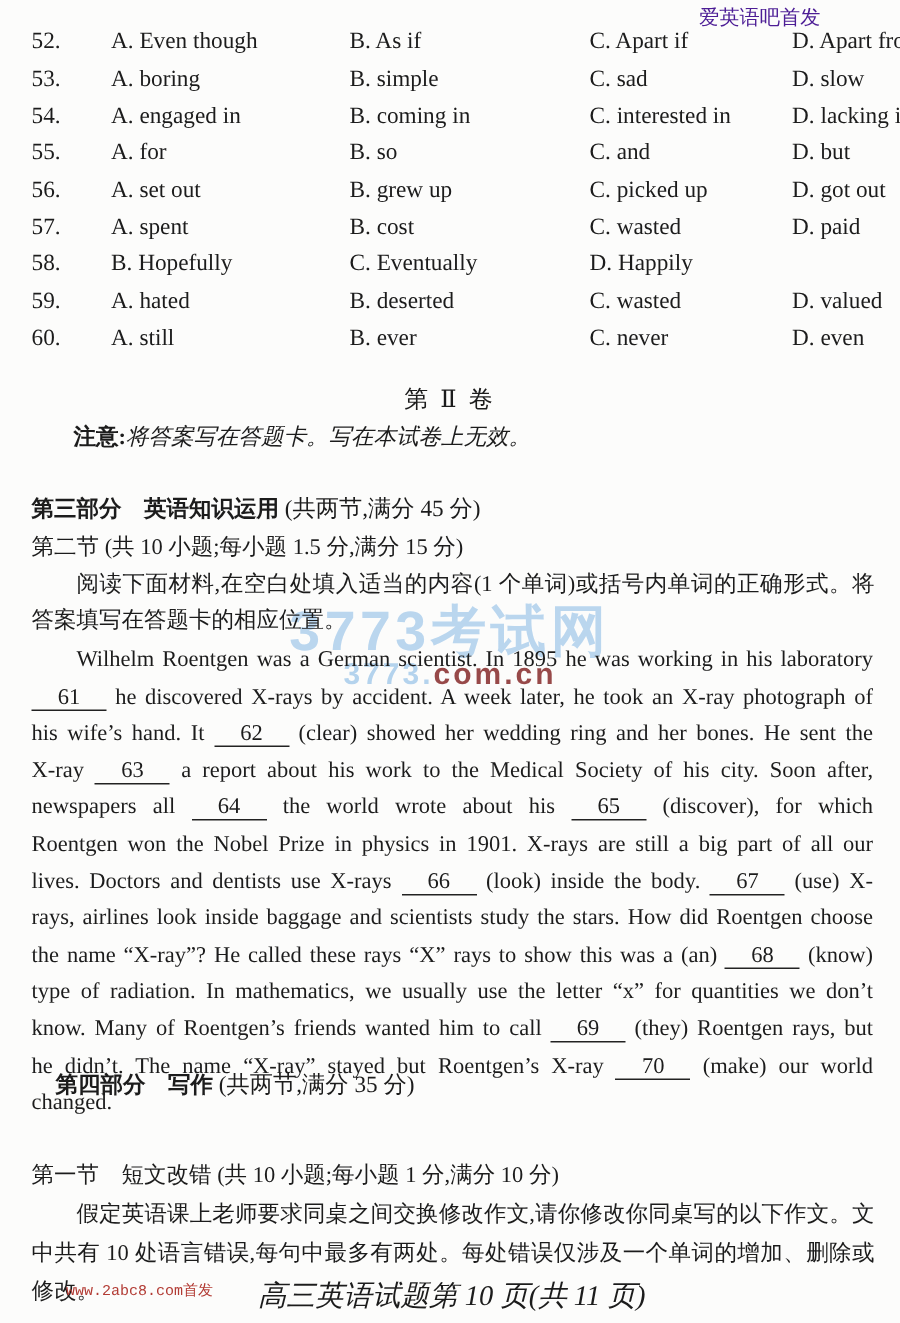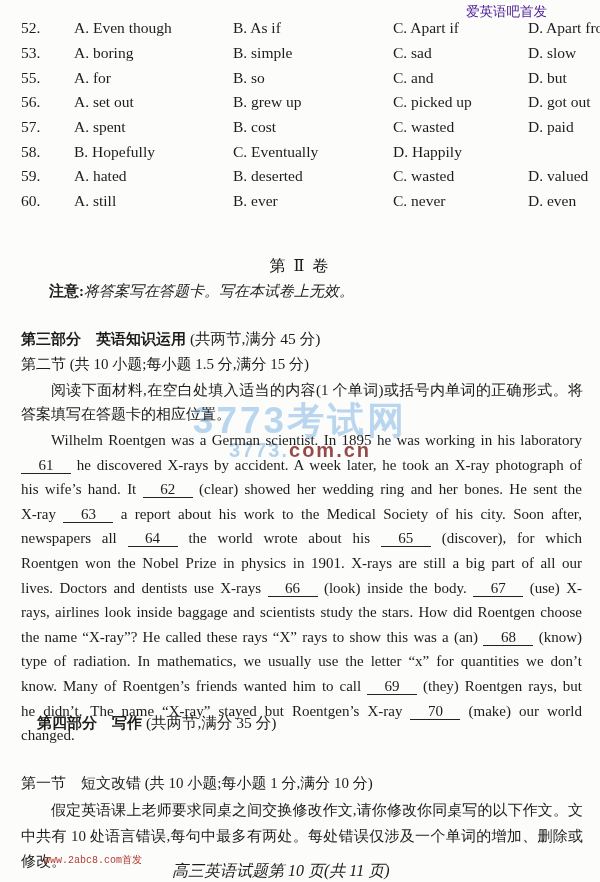--- a/index.html
+++ b/index.html
@@ -45,21 +45,21 @@
            border-bottom:1px solid #222; line-height:15px; text-indent:0; }
 
   #part4-title { top:713px;margin-left:16px; }
   #part4-section { top:774px; }
   #part4-instructions { position:absolute; top:798px; left:21px; width:562px;
                         font-size:15px; line-height:25.5px; text-align:justify; text-indent:2em; }
 
   .footer { position:absolute; top:851px; left:0; width:100%; font-size:14px; }
   .footer-left { position:absolute; left:44px; top:2px; color:#b23b34;
                  font-family:"Liberation Mono","DejaVu Sans Mono",monospace; font-size:10px; }
-  .footer-center { position:absolute; left:172px; top:10px; font-style:italic; font-size:16px; }
+  .footer-center { position:absolute; left:172px; top:0; font-style:italic; font-size:19px; }
 </style>
 </head>
 <body>
 
 <div class="page">
 
   <div class="top-notice">爱英语吧首发</div>
 
   <div class="watermark">
     <div class="wm-line1">3773考试网</div>
@@ -73,20 +73,27 @@
         <span class="cell cell-b">B. As if</span>
         <span class="cell cell-c">C. Apart if</span>
         <span class="cell cell-d">D. Apart from</span>
       </div>
       <div class="opt-row">
         <span class="cell cell-num">53.</span>
         <span class="cell cell-a">A. boring</span>
         <span class="cell cell-b">B. simple</span>
         <span class="cell cell-c">C. sad</span>
         <span class="cell cell-d">D. slow</span>
+      </div>
+      <div class="opt-row">
+        <span class="cell cell-num">54.</span>
+        <span class="cell cell-a">A. engaged in</span>
+        <span class="cell cell-b">B. coming in</span>
+        <span class="cell cell-c">C. interested in</span>
+        <span class="cell cell-d">D. lacking in</span>
       </div>
       <div class="opt-row">
         <span class="cell cell-num">55.</span>
         <span class="cell cell-a">A. for</span>
         <span class="cell cell-b">B. so</span>
         <span class="cell cell-c">C. and</span>
         <span class="cell cell-d">D. but</span>
       </div>
       <div class="opt-row">
         <span class="cell cell-num">56.</span>

